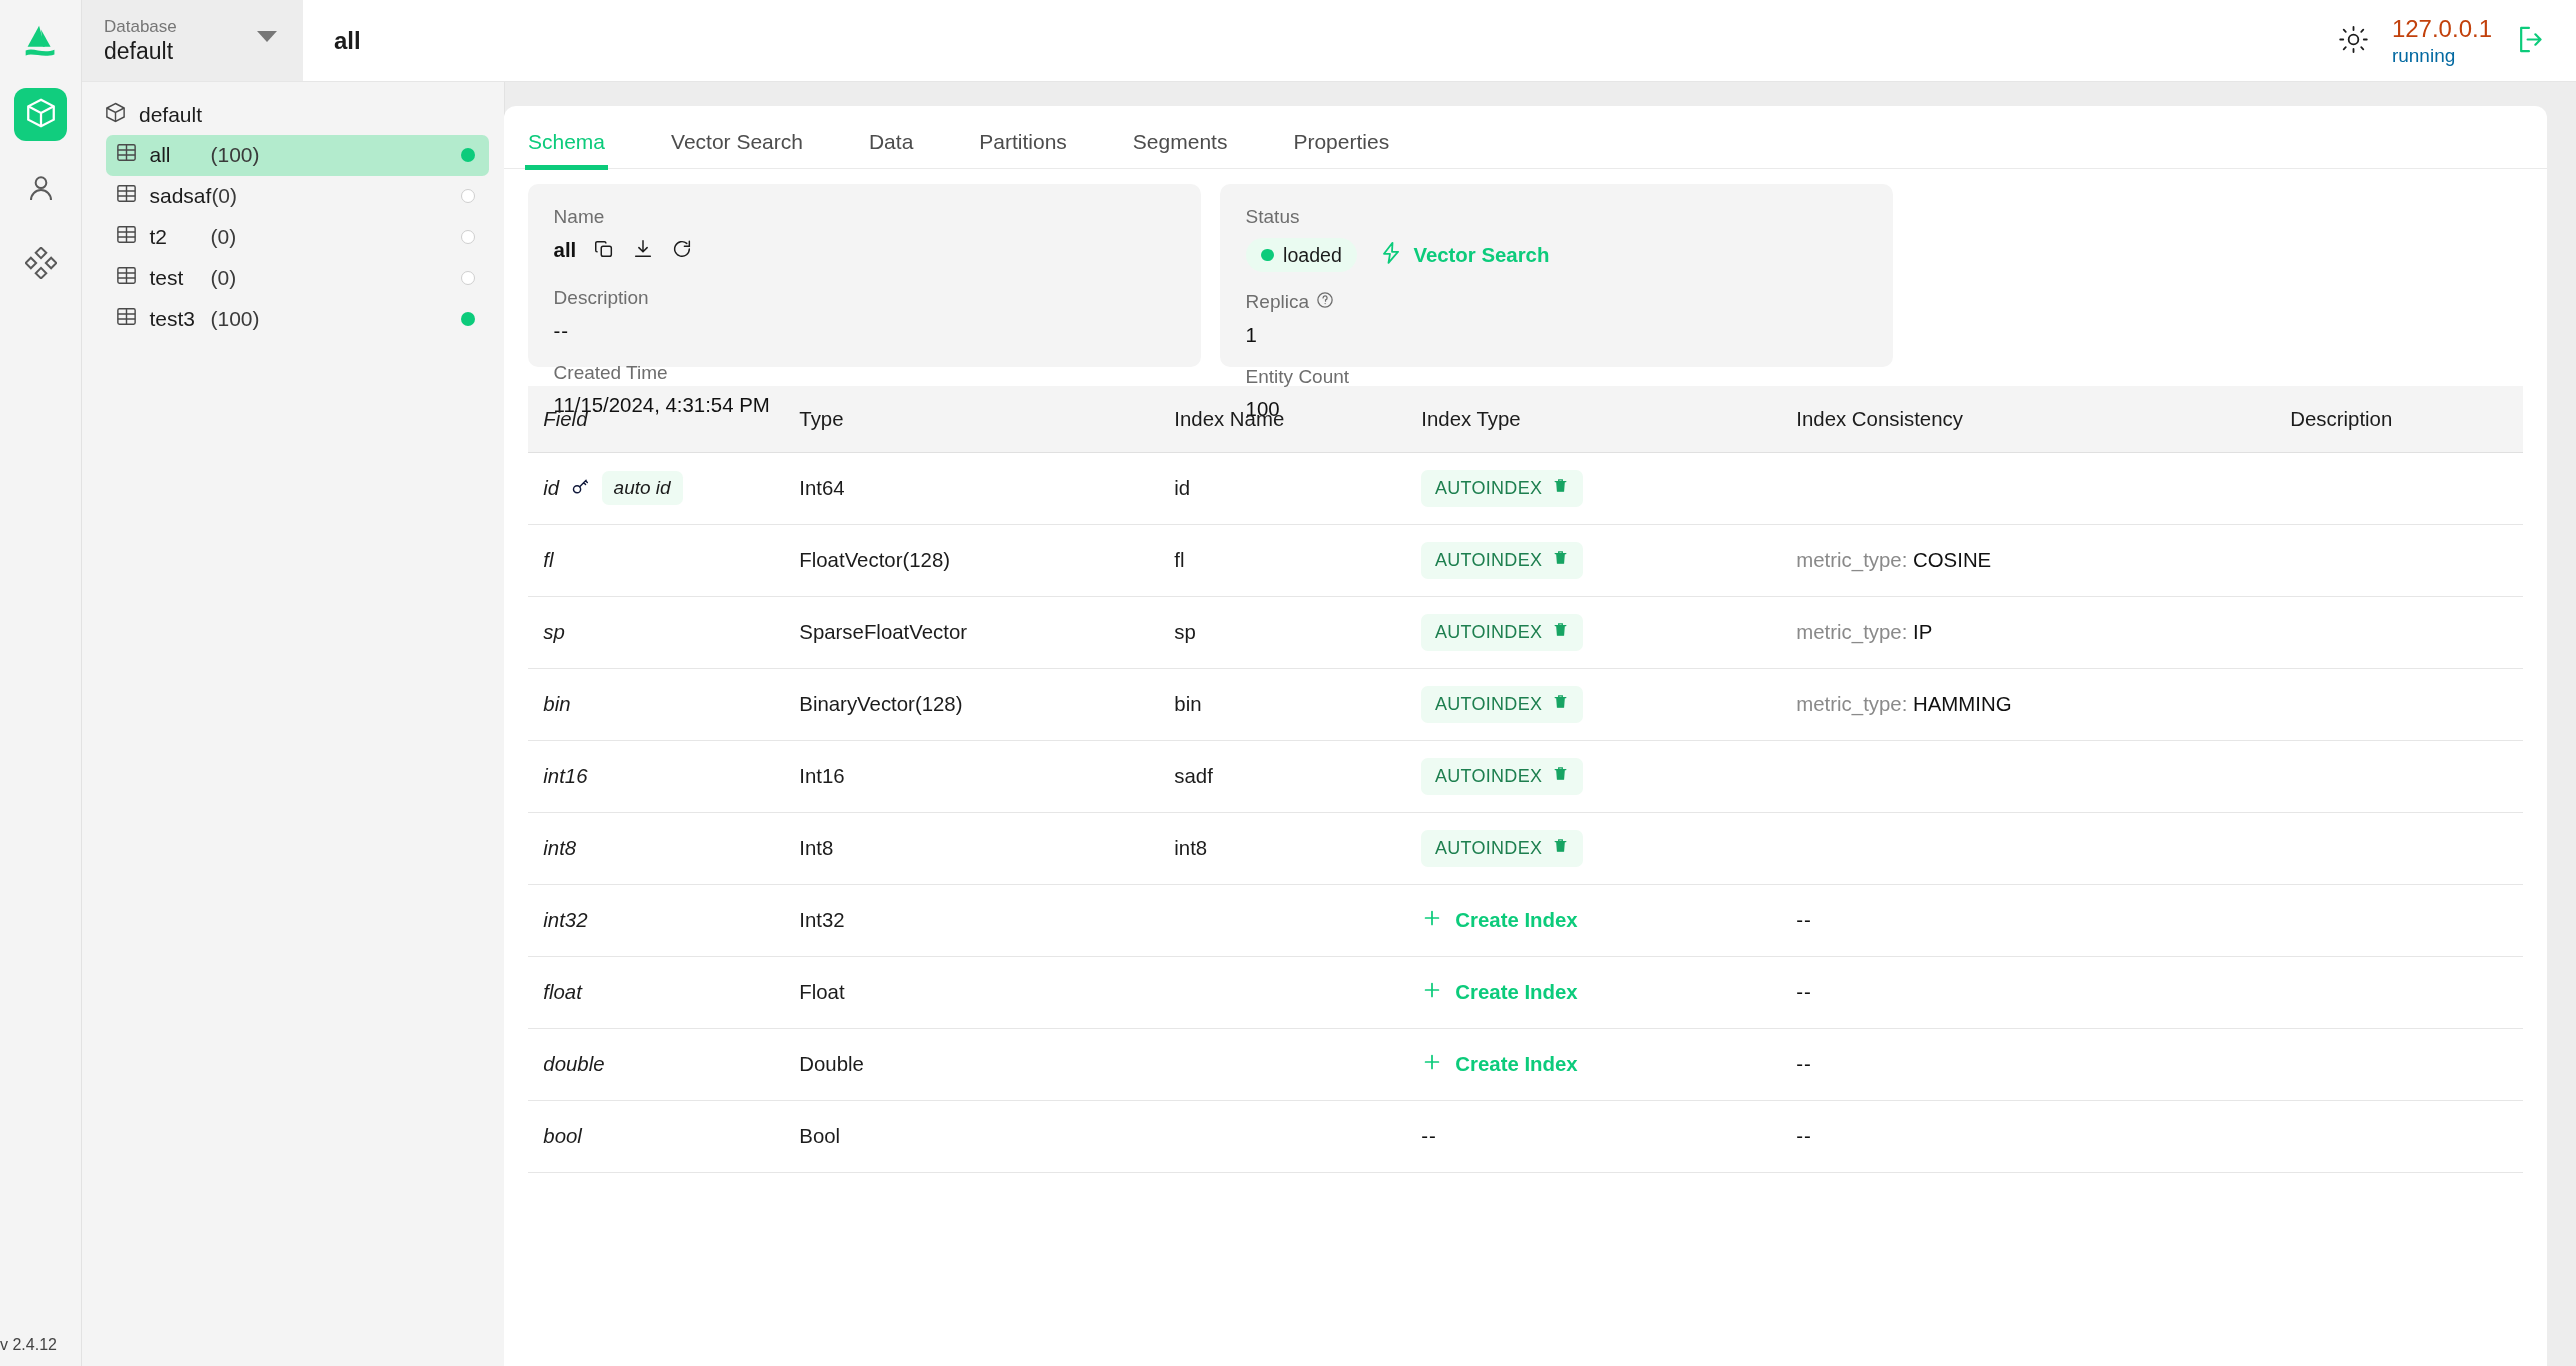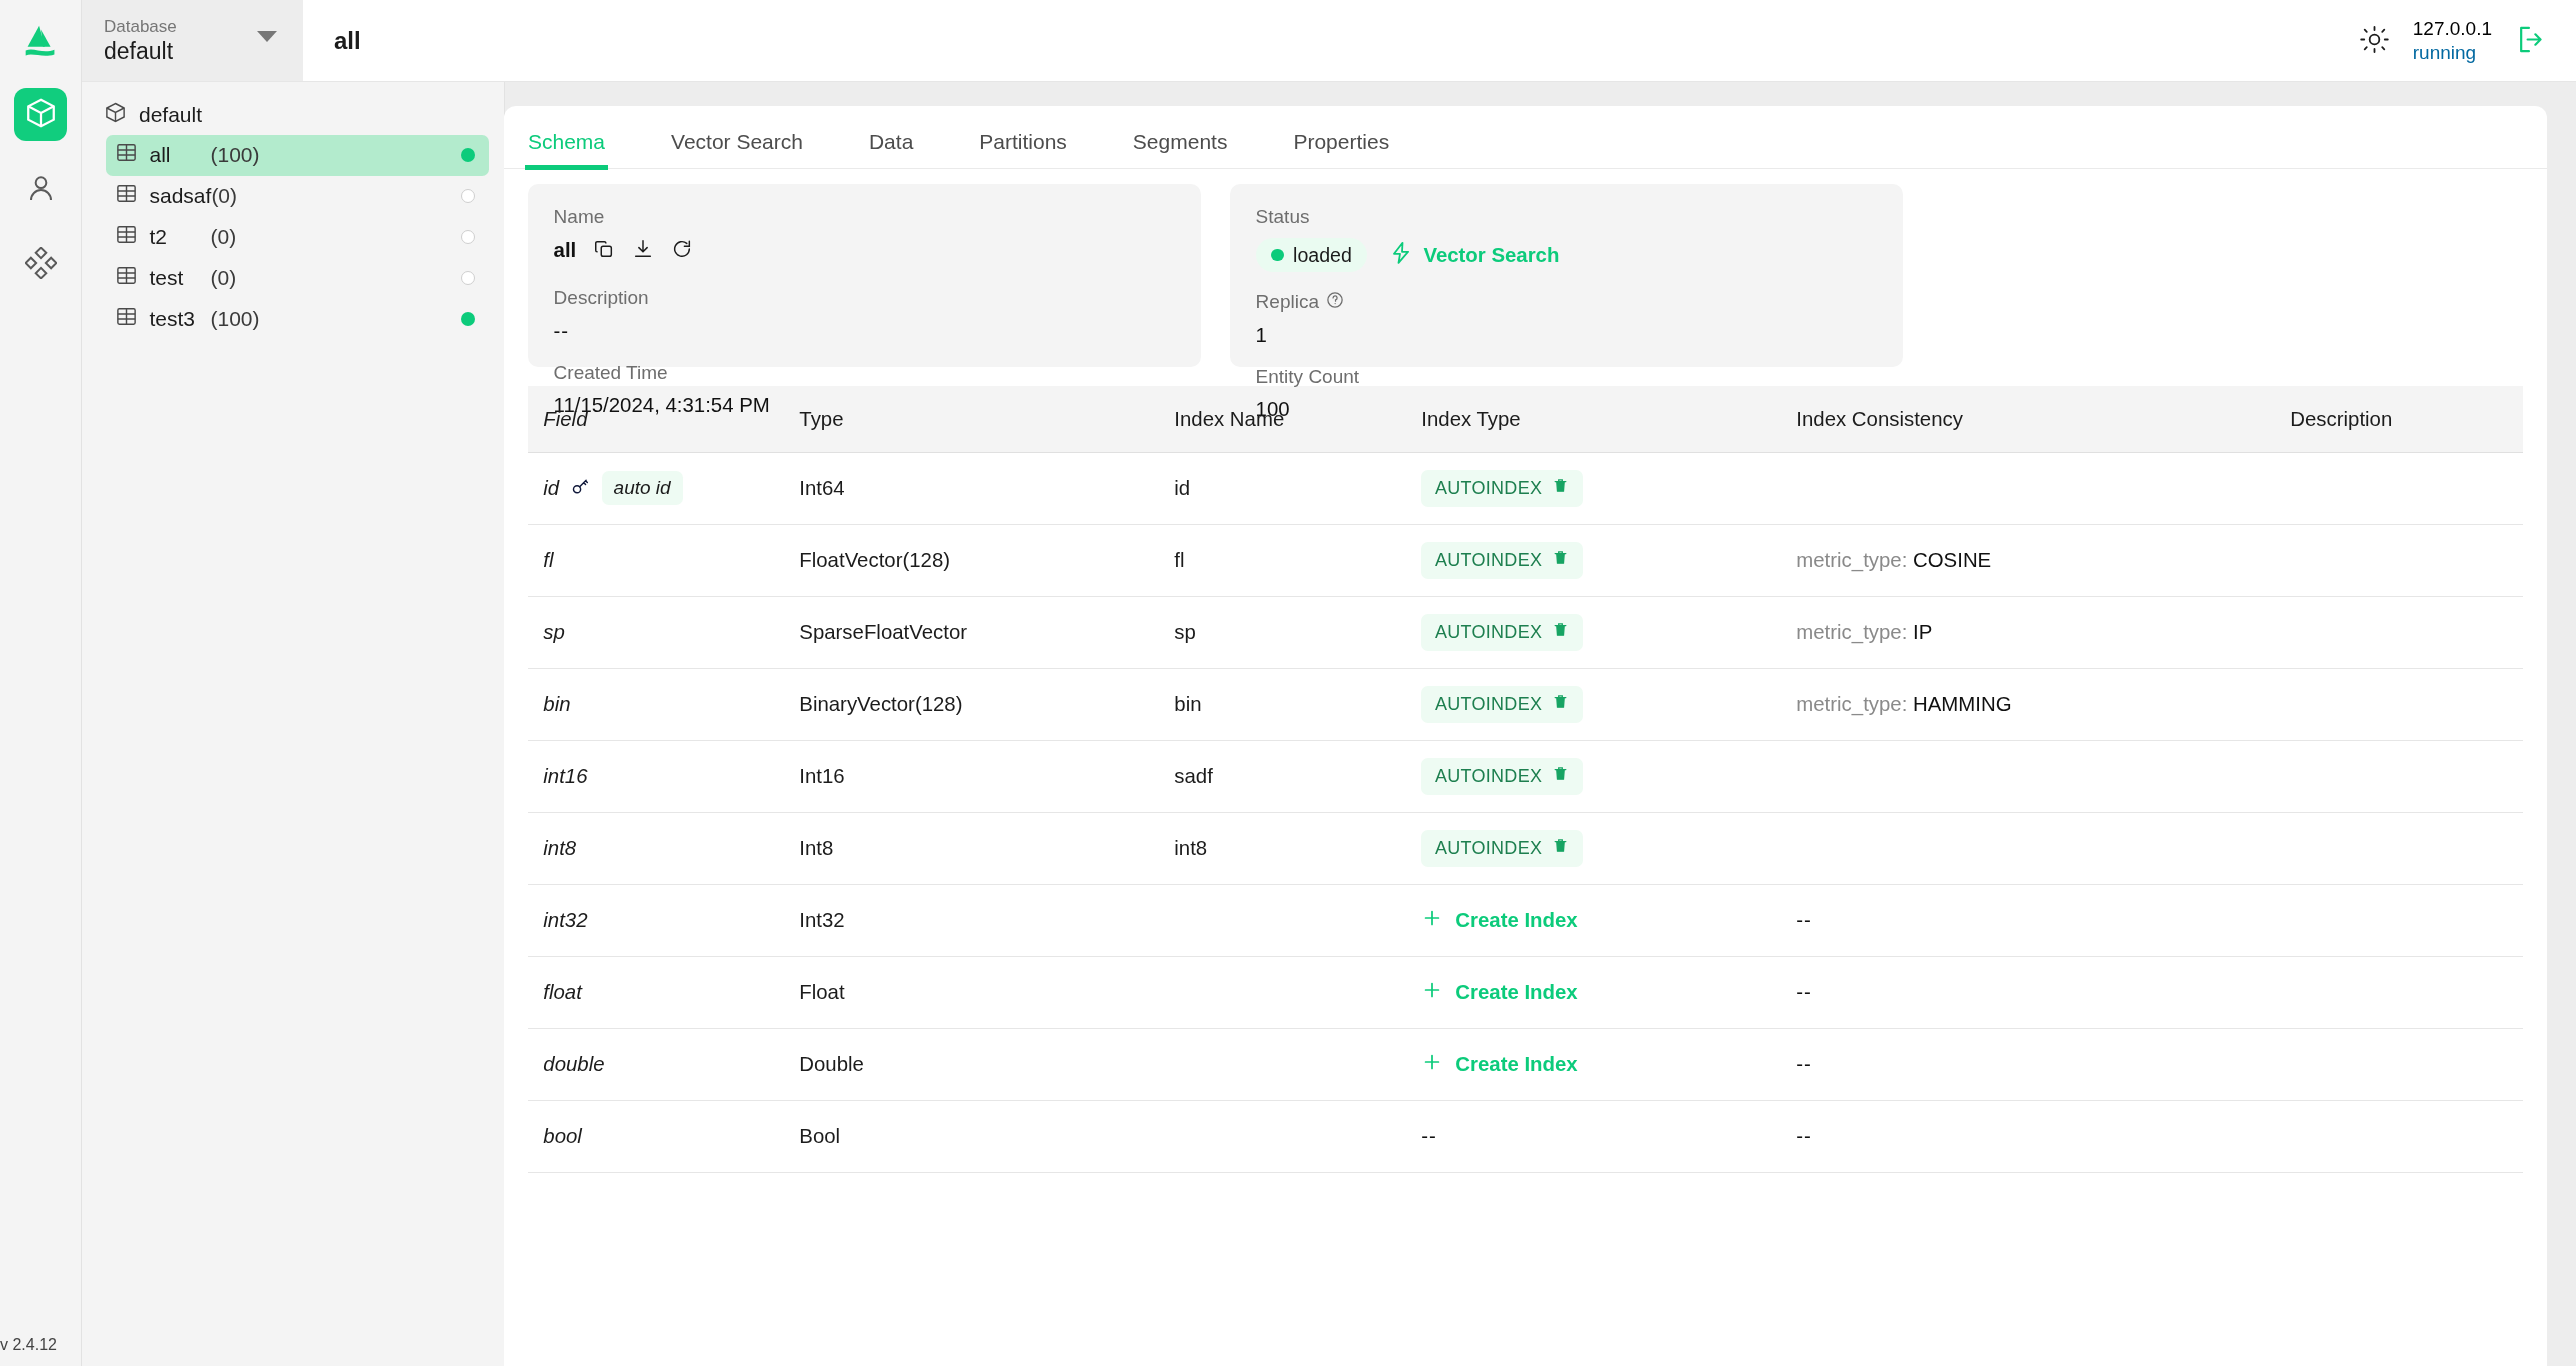--- a/index.html
+++ b/index.html
@@ -78,21 +78,21 @@
   #dbsel .caret {
     position: absolute; right: 25.6px; top: 31px;
     width: 0; height: 0;
     border-left: 10.2px solid transparent;
     border-right: 10.2px solid transparent;
     border-top: 11px solid #777;
   }
   #crumb { display:flex; align-items:center; padding-left: 31px; font-size: 24px; font-weight: bold; color: #1c1c1c; }
   #hright { margin-left: auto; display: flex; align-items: center; gap: 24px; padding-right: 29px; }
   #hright .hostbox { text-align: left; line-height: 1.25; }
-  #hright .host { font-size: 19px; color: #000000; }
+  #hright .host { font-size: 24px; color: #c2410c; }
   #hright .state { font-size: 19px; color: #0369a1; }
 
   
   #main {
     position: absolute; left: 504px; top: 106px;
     width: 2043px; height: 1260px;
     background: #ffffff;
     border-radius: 12px 12px 0 0;
     overflow: hidden;
   }
@@ -108,21 +108,21 @@
     padding: 0 0 13.6px 0; margin-right: 66px;
     position: relative; white-space: nowrap;
   }
   .tab.active { color: #0ccb7b; }
   .tab.active::after {
     content: ""; position: absolute; left: -3.4px; right: -3.4px; bottom: -1.7px;
     height: 5.1px; background: #0ccb7b;
   }
 
   
-  #cards { display: flex; gap: 29px; padding: 15.3px 24px 0 24px; }
+  #cards { display: flex; gap: 19px; padding: 15.3px 24px 0 24px; }
   .card {
     background: #f4f4f4; border-radius: 10.2px;
     padding: 22px 25.6px; height: 183px;
   }
   .card.name { width: 673px; }
   .card.status { width: 673px; }
   .card.features { flex: 1; }
   .c-label { font-size: 19px; color: #6e6e6e; }
   .c-value { font-size: 20.4px; color: #111; }
   .name-row { display: flex; align-items: center; gap: 17px; margin: 10.2px 0 24px 0; }

